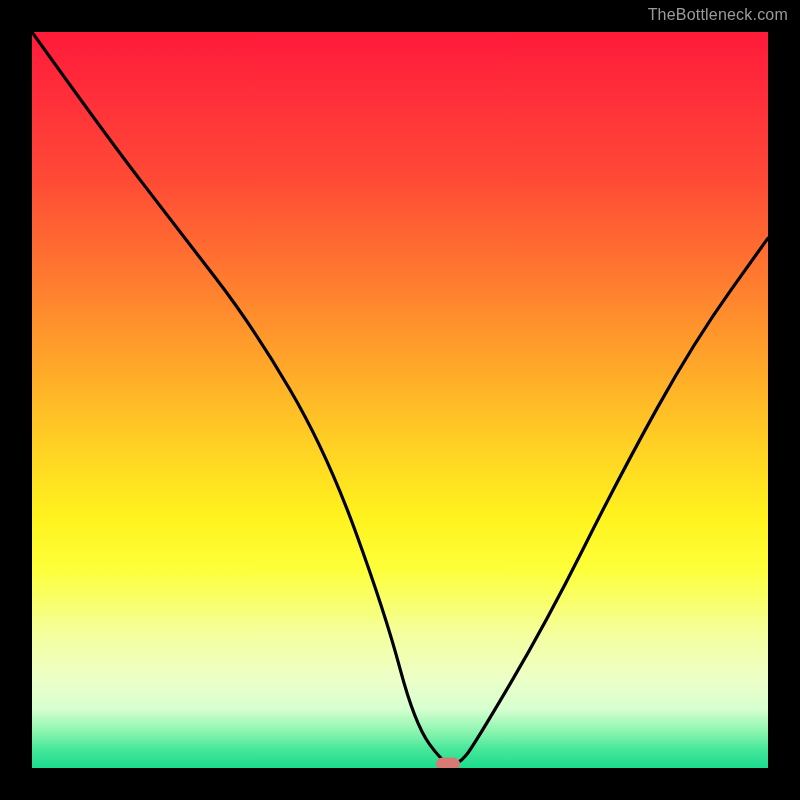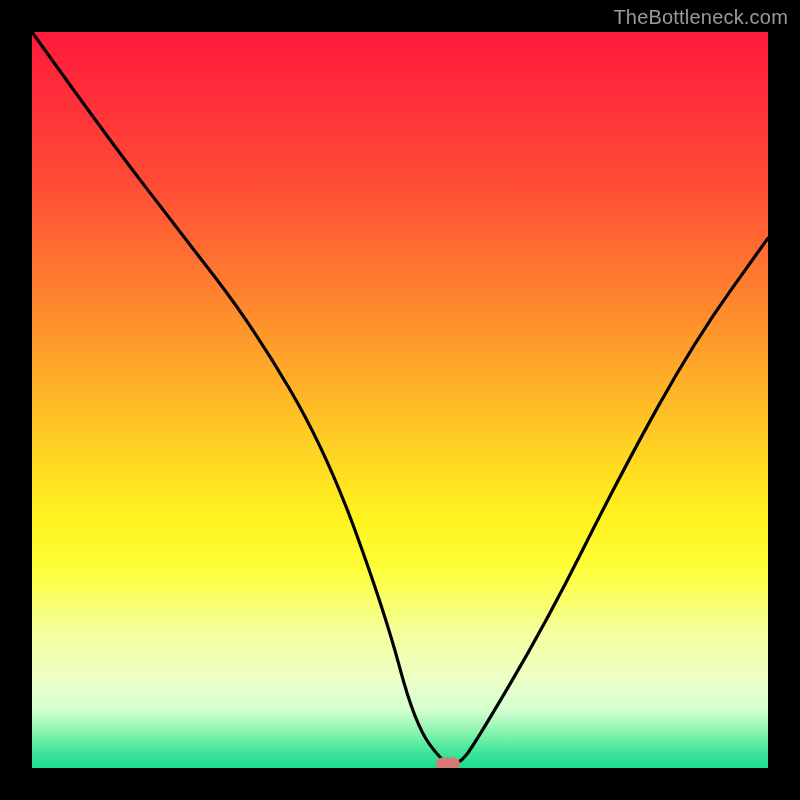--- a/index.html
+++ b/index.html
@@ -67,21 +67,21 @@
     height: 13px;
     border-radius: 7px;
     background: #d87a74;
     transform: translate(-50%, -50%);
   }
   .watermark {
     position: absolute;
     top: 6px;
     right: 12px;
     color: #9a9a9a;
-    font-size: 20px;
+    font-size: 16px;
     letter-spacing: 0.2px;
     font-weight: 500;
   }
 </style>
 </head>
 <body>
 
 <div class="frame">
   <div class="watermark">TheBottleneck.com</div>
 

